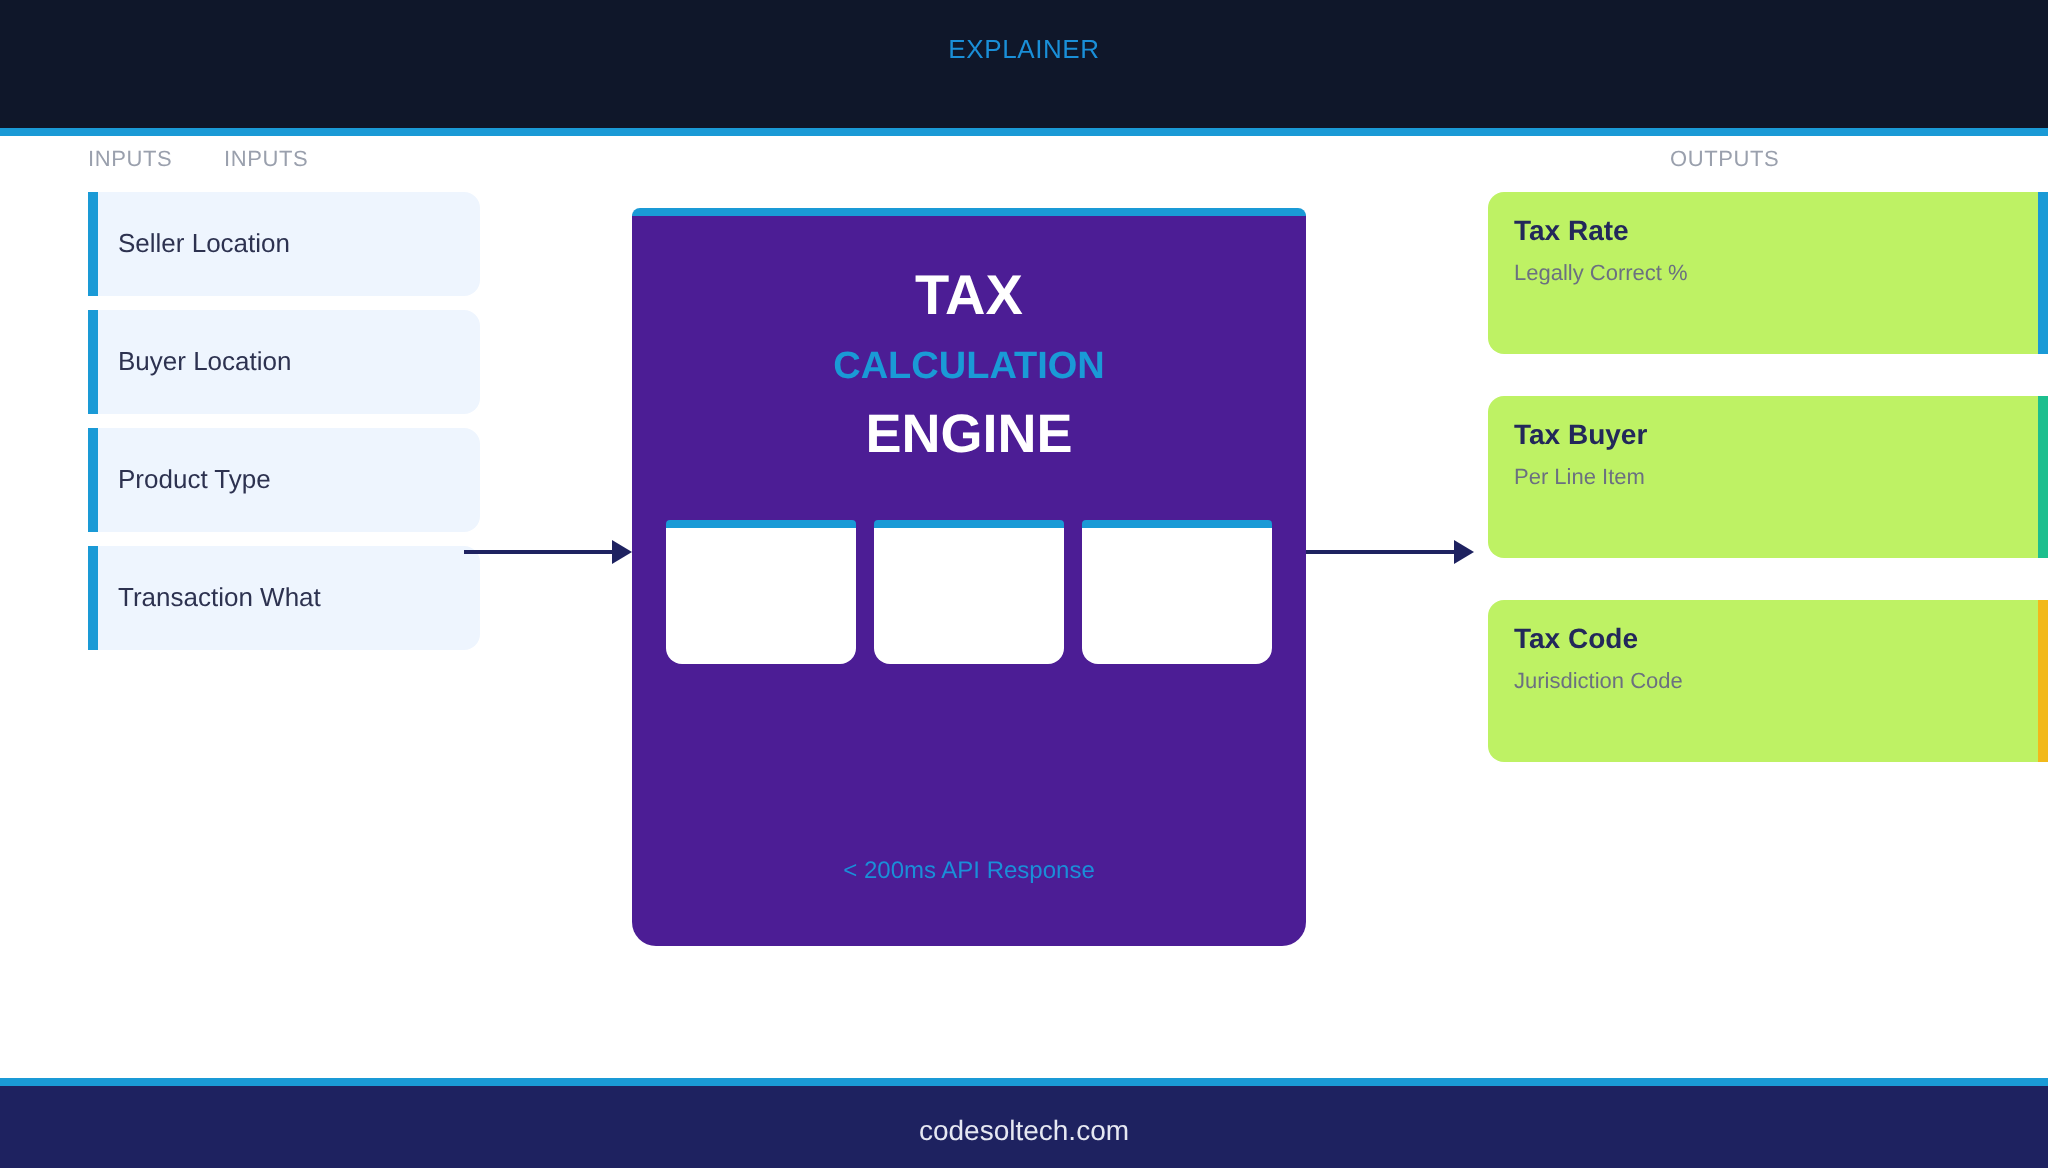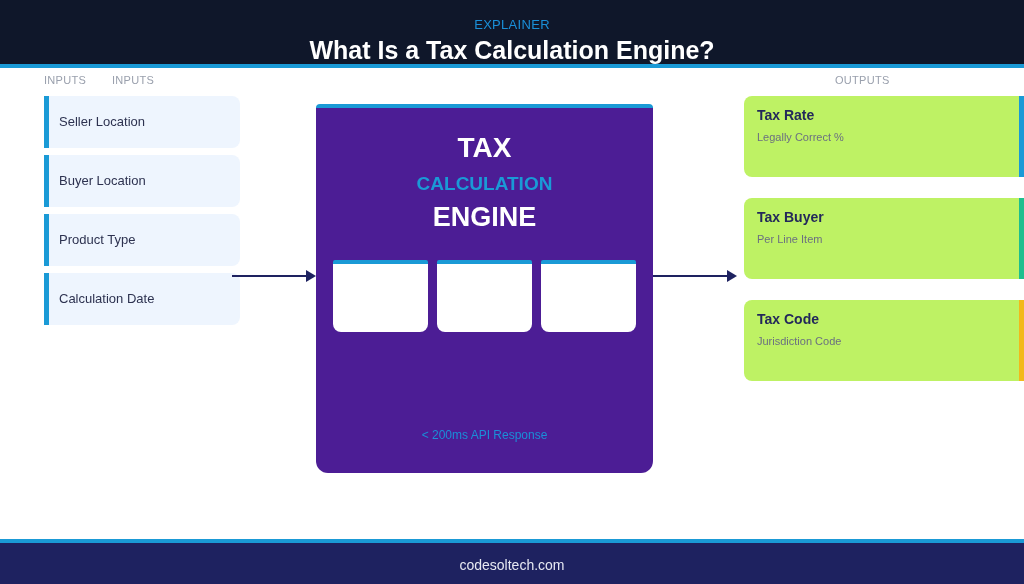--- a/index.html
+++ b/index.html
@@ -80,38 +80,37 @@
   .footer span {
     position: absolute; left: 0; width: 100%; top: 14px; text-align: center;
     color: #e6e8f2; font-size: 14px;
   }
 </style>
 </head>
 <body>
 
 <div class="header">
   <div class="eyebrow">EXPLAINER</div>
-  <div class="title">What Is a Tax Calculation Engine?</div>
 </div>
 
 <div class="section-label" style="left:44px;">INPUTS</div>
 <div class="section-label" style="left:112px;">INPUTS</div>
 <div class="section-label" style="left:835px;">OUTPUTS</div>
 
 <div class="input-card" style="top:96px;">
   <span>Seller Location</span>
 </div>
 <div class="input-card" style="top:155px;">
   <span>Buyer Location</span>
 </div>
 <div class="input-card" style="top:214px;">
   <span>Product Type</span>
 </div>
 <div class="input-card" style="top:273px;">
-  <span>Calculation Date</span>
+  <span>Transaction What</span>
 </div>
 
 <div class="arrow" style="left:232px; top:275px; width:82px;"></div>
 
 <div class="engine">
   <div class="eng-line eng-l1">TAX</div>
   <div class="eng-line eng-l2">CALCULATION</div>
   <div class="eng-line eng-l3">ENGINE</div>
   <div class="module" style="left:17px;"></div>
   <div class="module" style="left:121px;"></div>

